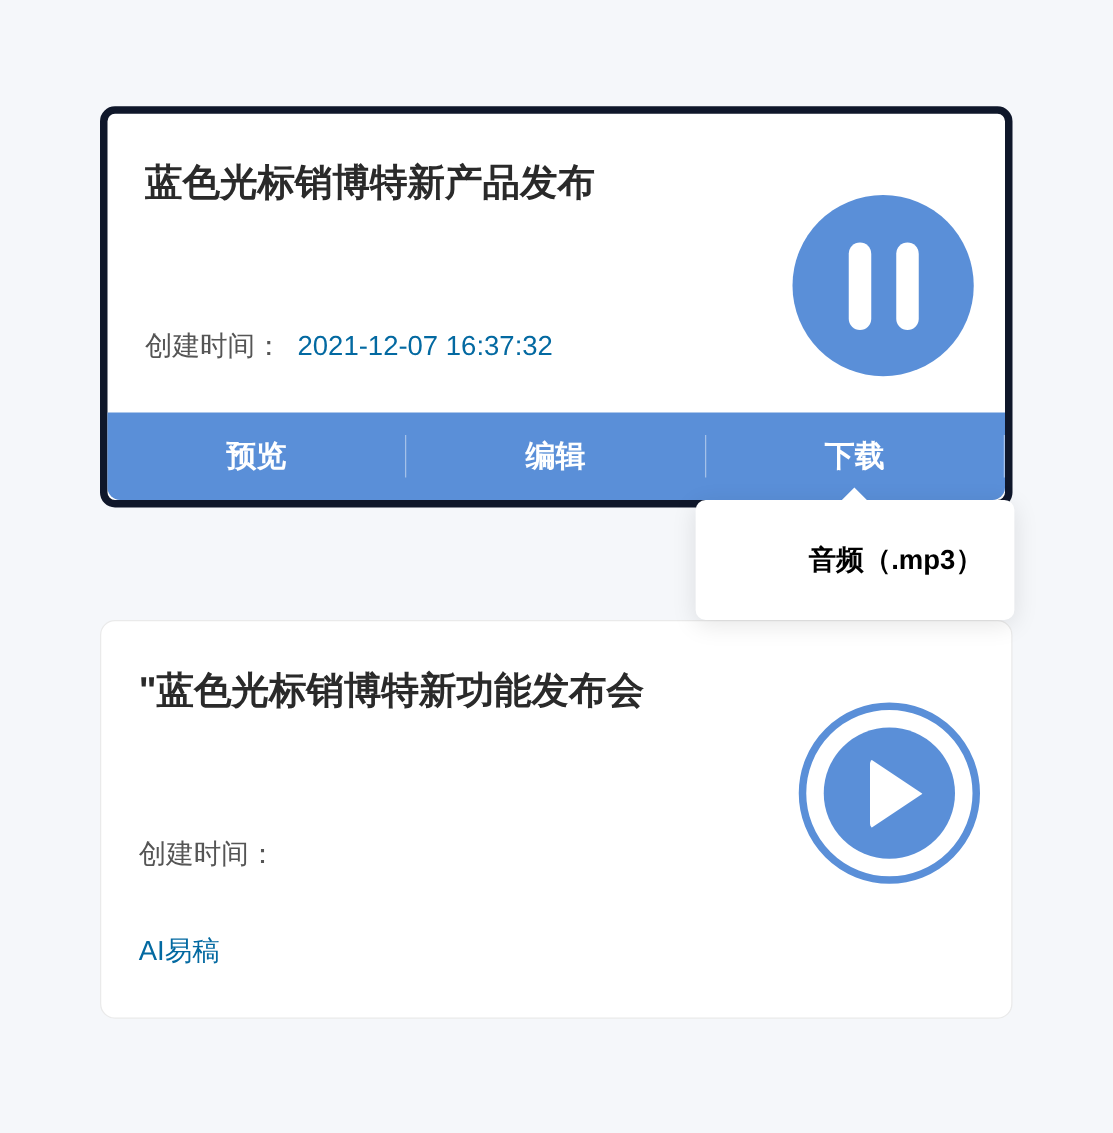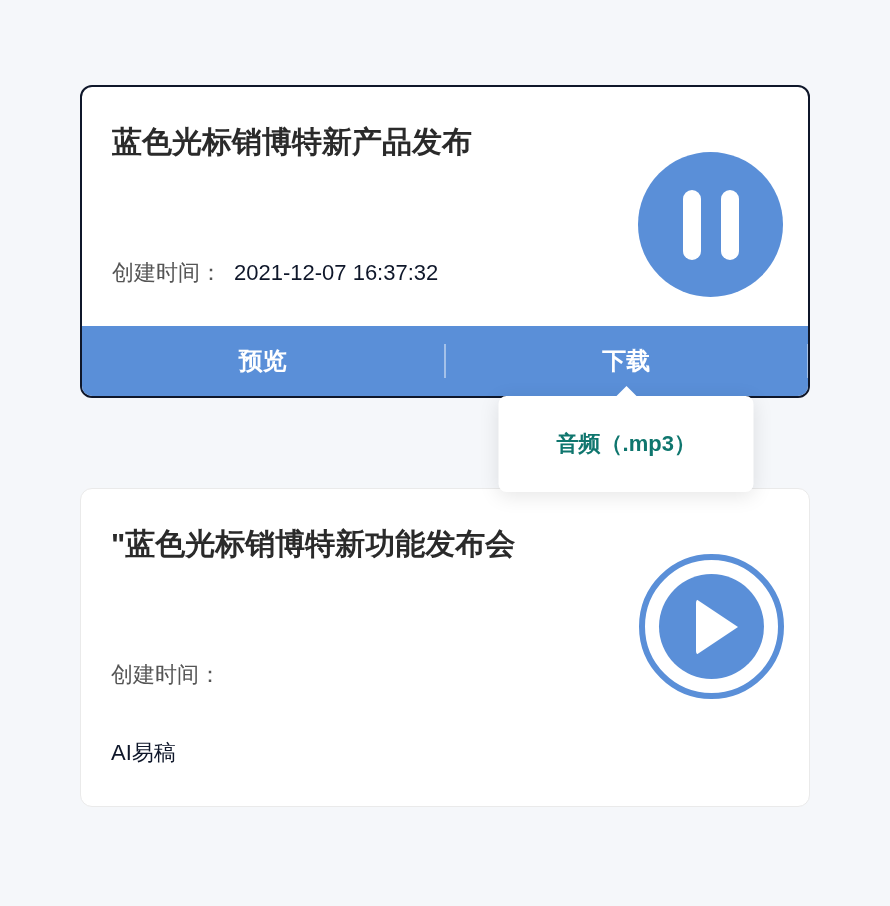--- a/index.html
+++ b/index.html
@@ -14,21 +14,21 @@
       height: 906px;
       padding: 85px 80px;
     }
     .card {
       background: #ffffff;
       border-radius: 12px;
       margin-bottom: 90px;
       position: relative;
     }
     .card.active {
-      border: 2px solid #0f172a;
+      border: 6px solid #0f172a;
     }
     .card.inactive {
       border: 1px solid #eaeaea;
     }
     .card-body {
       padding: 35px 30px 30px 30px;
       position: relative;
     }
     .card-title {
       font-size: 30px;
@@ -42,21 +42,21 @@
       margin-bottom: 8px;
       margin-top: 48px;
     }
     .meta-label {
       font-size: 22px;
       color: #555;
       margin-right: 12px;
     }
     .meta-value {
       font-size: 22px;
-      color: #0f172a;
+      color: #0369a1;
     }
     .play-button {
       position: absolute;
       right: 25px;
       top: 65px;
       width: 145px;
       height: 145px;
       border-radius: 50%;
       background: #5a8fd8;
       display: flex;
@@ -140,23 +140,23 @@
       transform: translateX(-50%);
       width: 0;
       height: 0;
       border-left: 12px solid transparent;
       border-right: 12px solid transparent;
       border-bottom: 12px solid #ffffff;
     }
     .dropdown-item {
       padding: 18px 25px;
       font-size: 22px;
-      color: #0f766e;
+      color: #000000;
       cursor: pointer;
-      text-align: center;
+      text-align: right;
     }
   </style>
 </head>
 <body>
 
 <div class="card active">
   <div class="card-body">
     <div class="card-title">蓝色光标销博特新产品发布</div>
     <div class="card-meta">
       <span class="meta-label">创建时间：</span>
@@ -165,20 +165,21 @@
     <div class="play-button">
       <div class="pause-bars">
         <div class="pause-bar"></div>
         <div class="pause-bar"></div>
       </div>
     </div>
   </div>
   <div class="action-bar">
     <div class="action-btn">预览</div>
     <div class="action-divider"></div>
+    <div class="action-btn">编辑</div>
     <div class="action-divider"></div>
     <div class="action-btn">
       <span>下载</span>
       <div class="dropdown">
         <div class="dropdown-item">音频（.mp3）</div>
       </div>
     </div>
     <div class="action-divider"></div>
   </div>
 </div>

